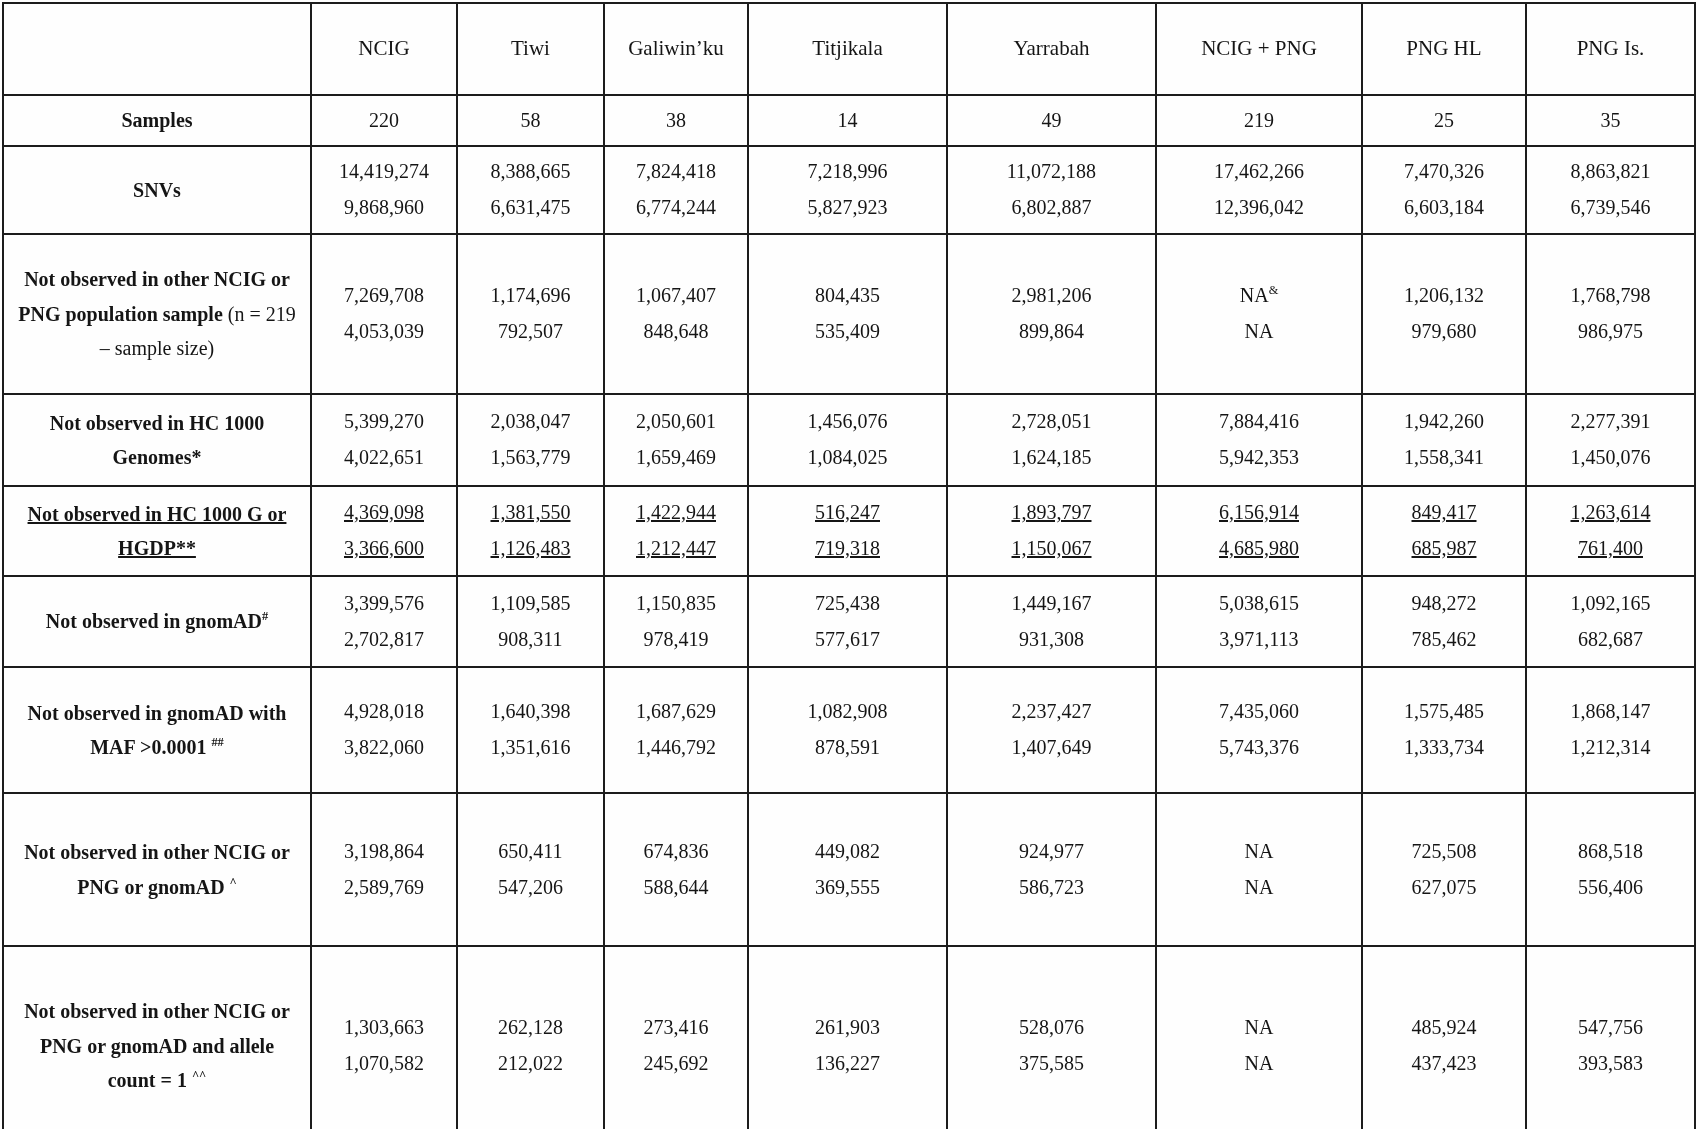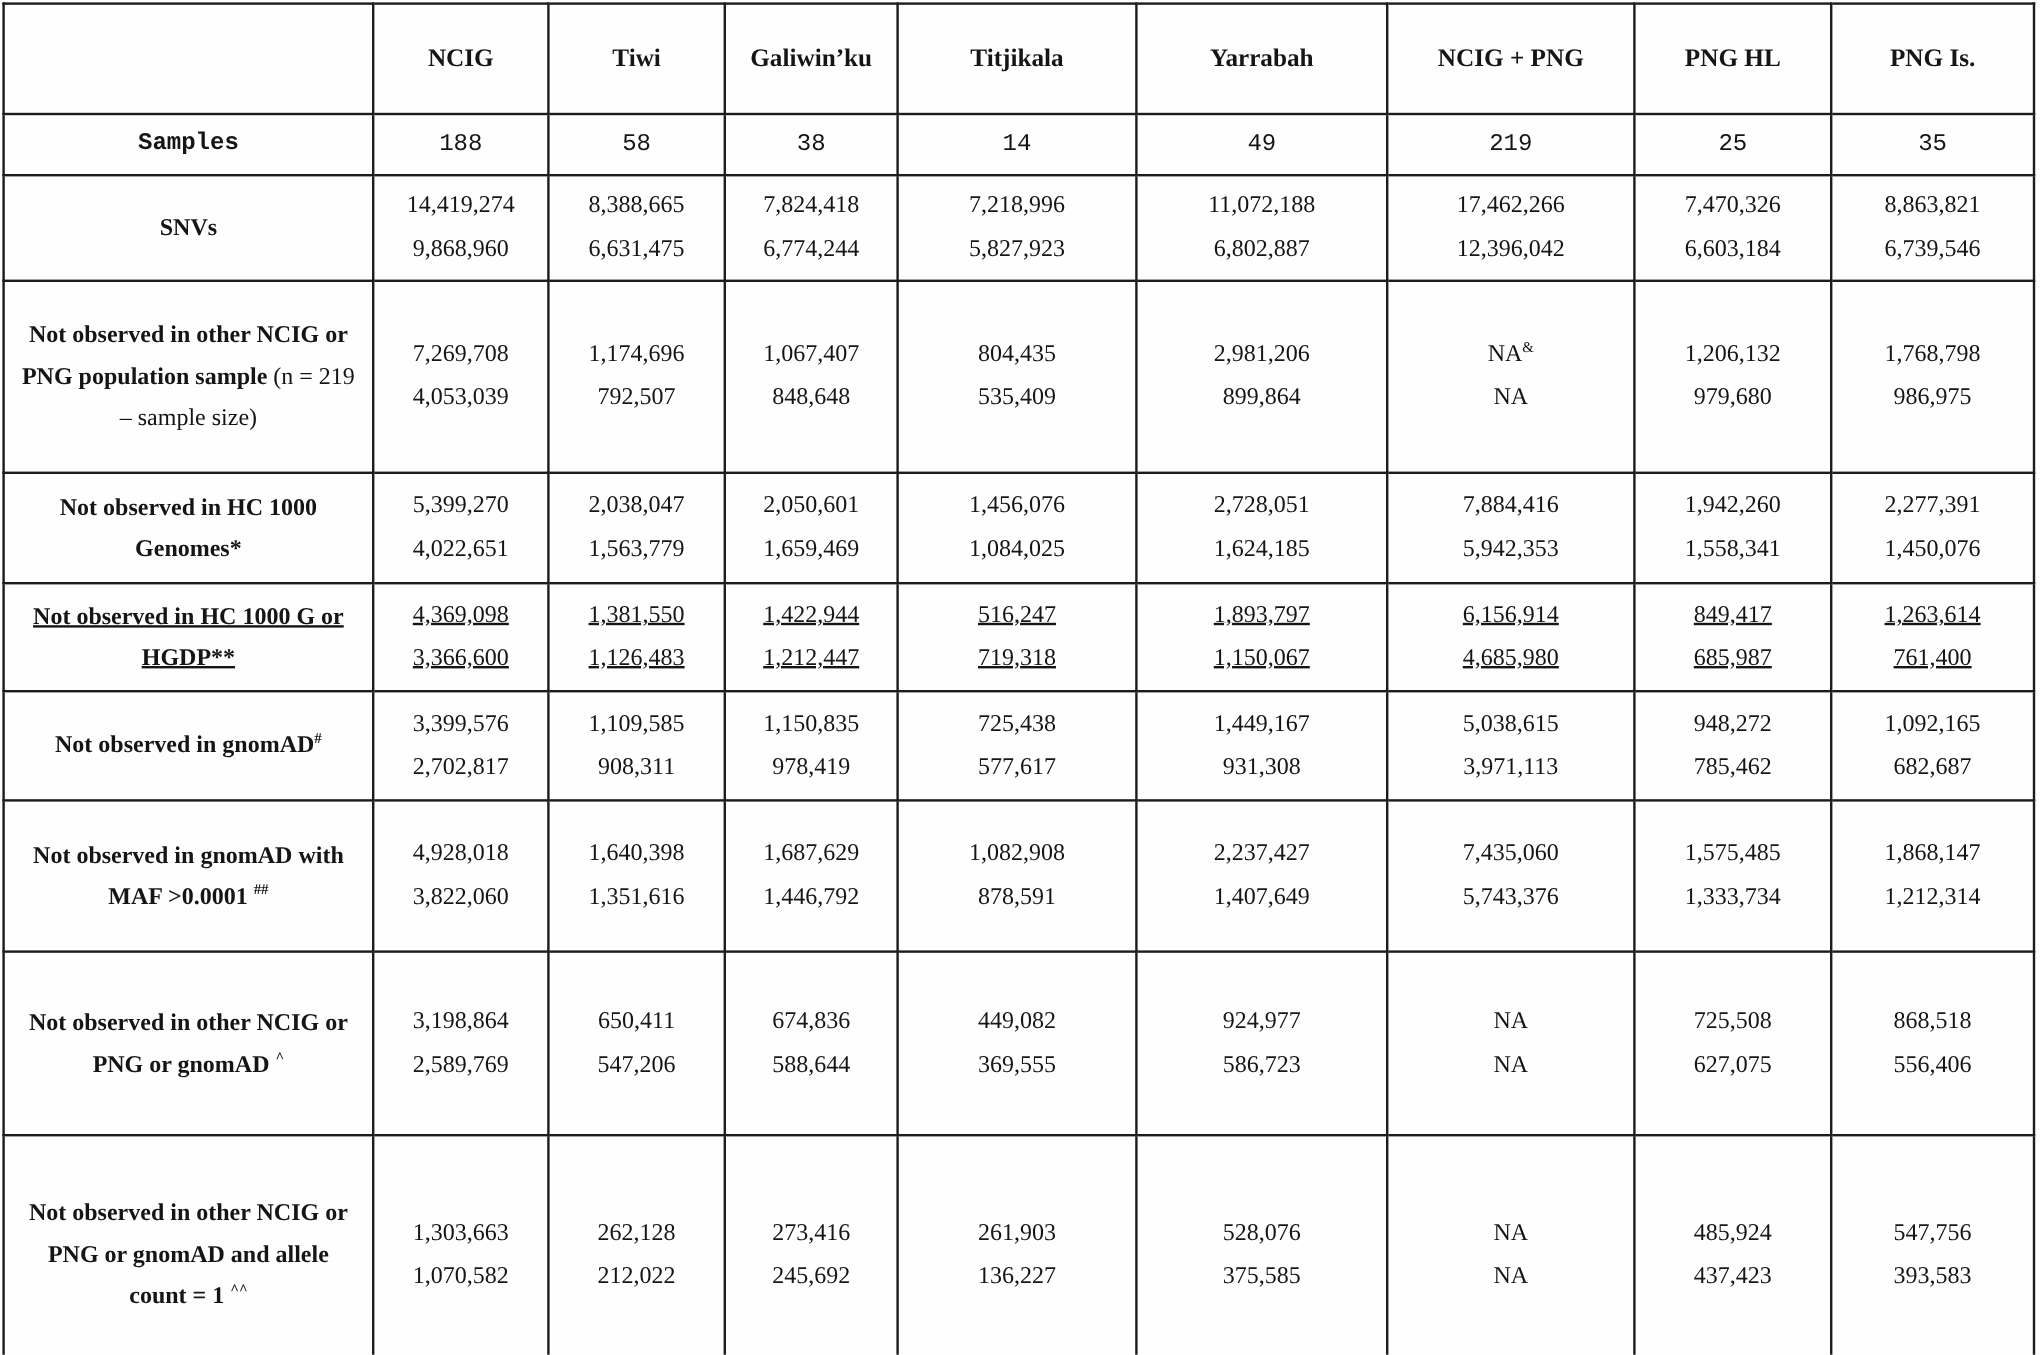--- a/index.html
+++ b/index.html
@@ -32,21 +32,21 @@
   col.c-8 { width: 169px; }
   th, td {
     border: 2px solid #1c1c1c;
     text-align: center;
     vertical-align: middle;
     padding: 2px 8px;
     box-sizing: border-box;
     background: #fefefe;
   }
   thead th {
-    font-weight: bold;
+    font-weight: normal;
     font-size: 21px;
     line-height: 1.4;
   }
   tbody th.row-label {
     font-weight: bold;
     font-size: 20px;
     line-height: 1.72;
     padding: 2px 14px;
   }
   tbody th.row-label .reg {
@@ -88,24 +88,24 @@
           <th>Tiwi</th>
           <th>Galiwin’ku</th>
           <th>Titjikala</th>
           <th>Yarrabah</th>
           <th>NCIG + PNG</th>
           <th>PNG HL</th>
           <th>PNG Is.</th>
         </tr>
     </thead>
     <tbody id="table-body">
-        <tr style="height: 51px; font-family: Liberation Mono, monospace;">
+        <tr style="height: 51px;">
           <th class="row-label"><span>Samples</span></th>
           <td class="value-cell">
-            <div class="val"><span>188</span></div>
+            <div class="val"><span>220</span></div>
           </td>
           <td class="value-cell">
             <div class="val"><span>58</span></div>
           </td>
           <td class="value-cell">
             <div class="val"><span>38</span></div>
           </td>
           <td class="value-cell">
             <div class="val"><span>14</span></div>
           </td>

